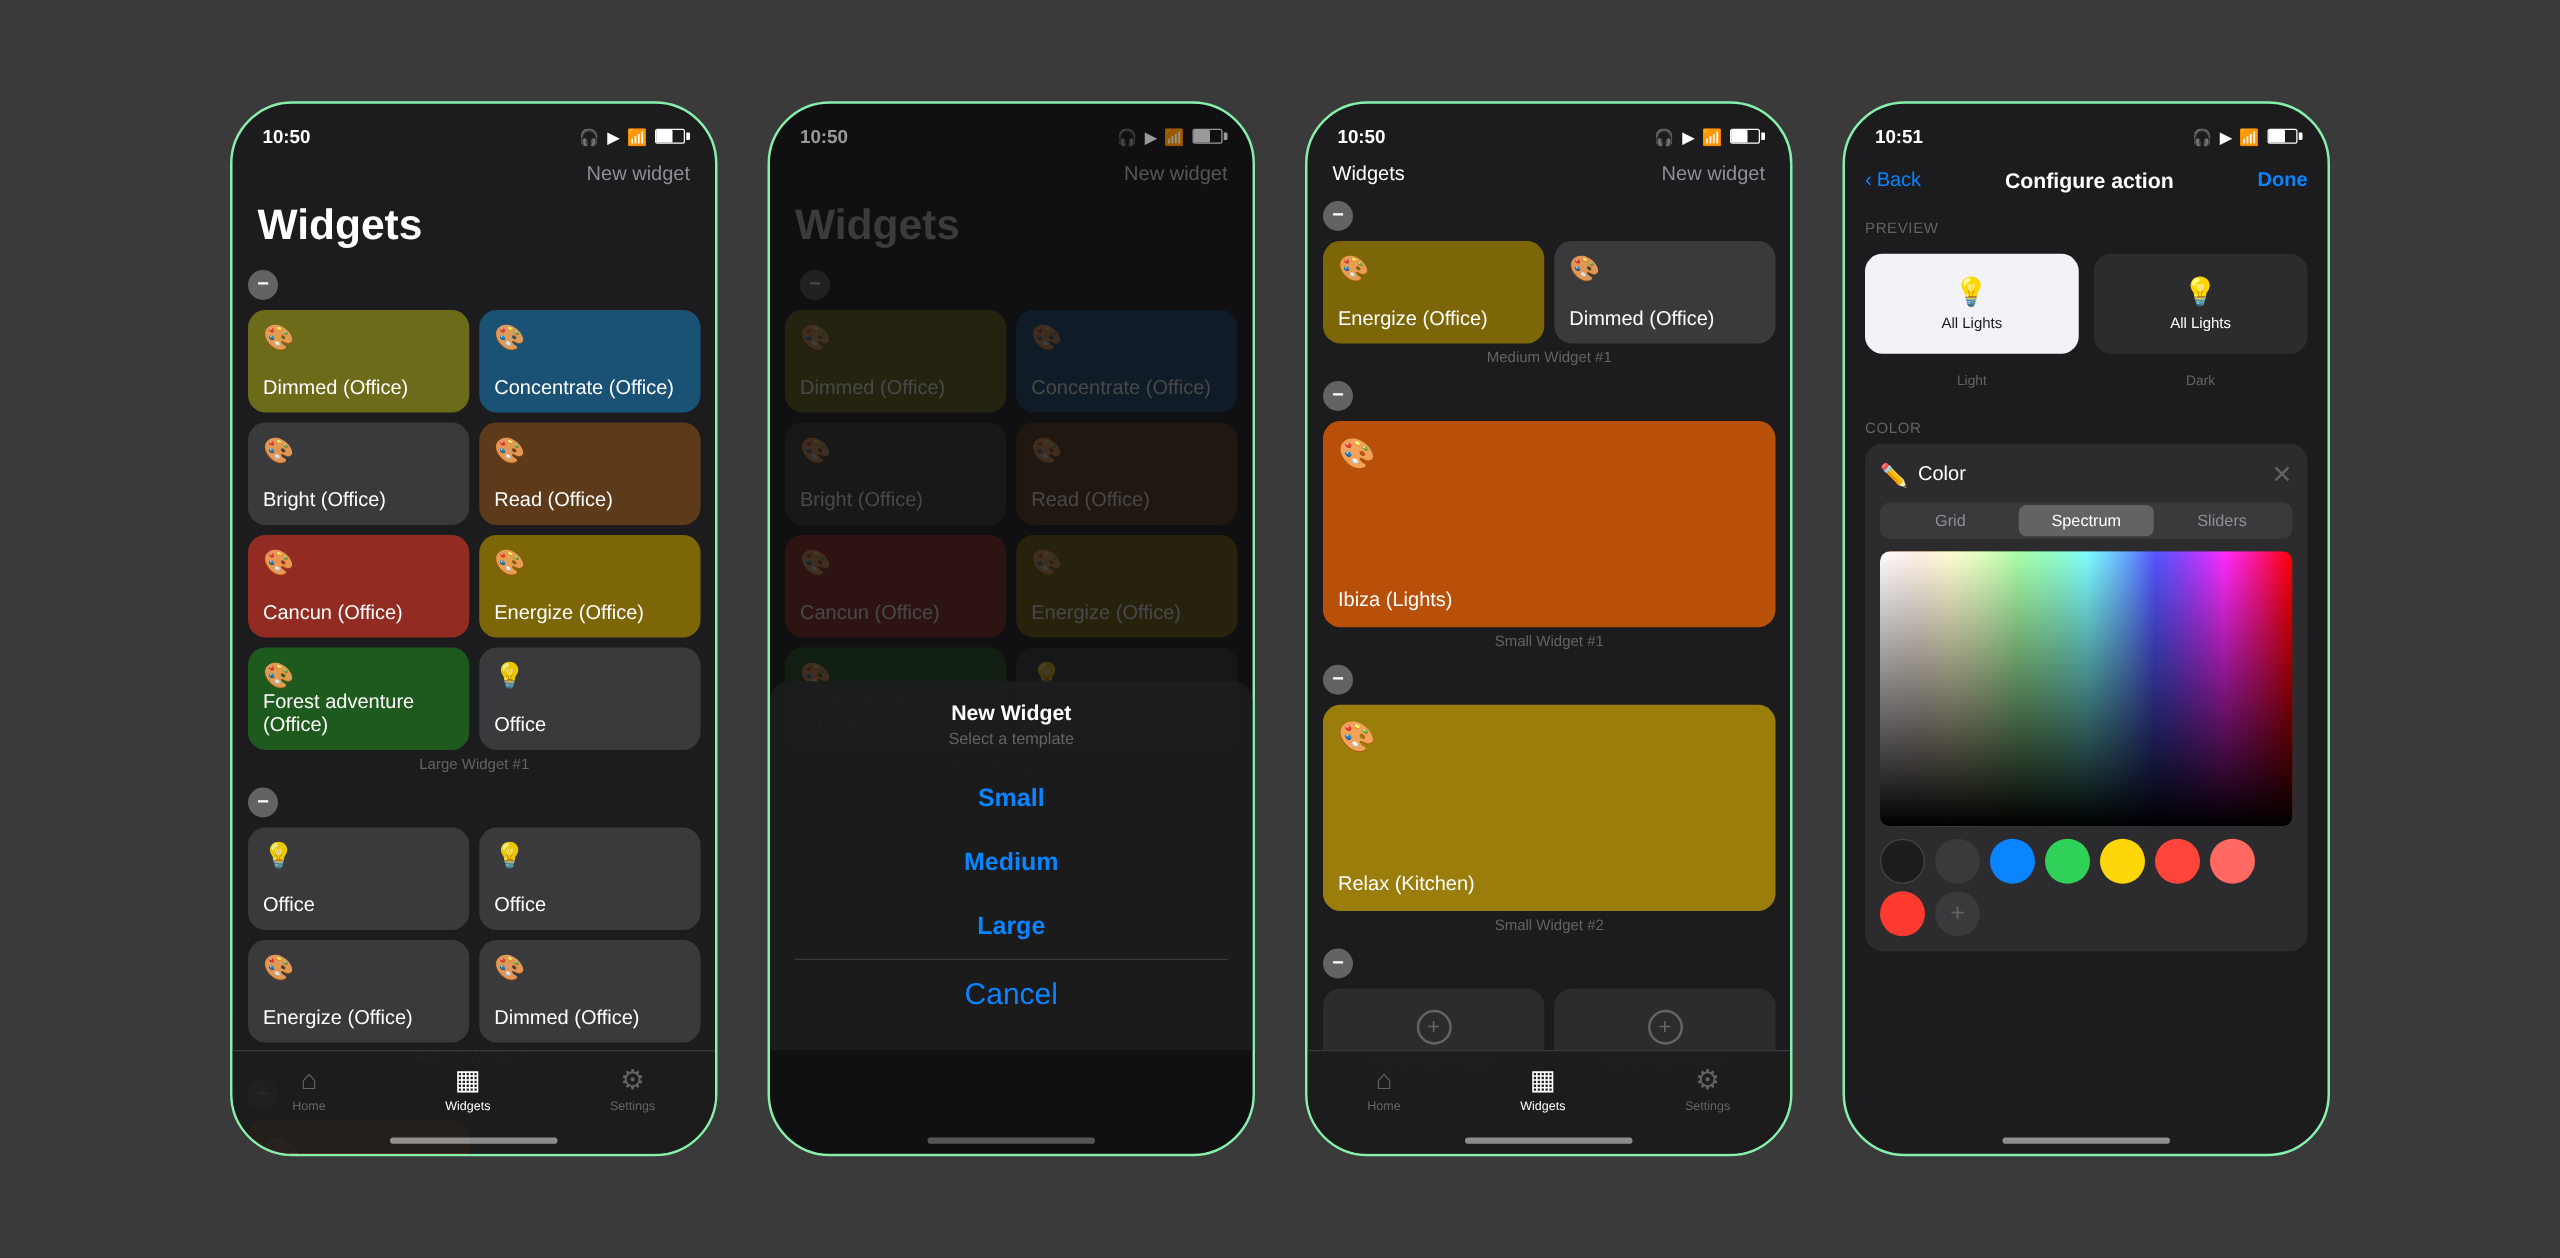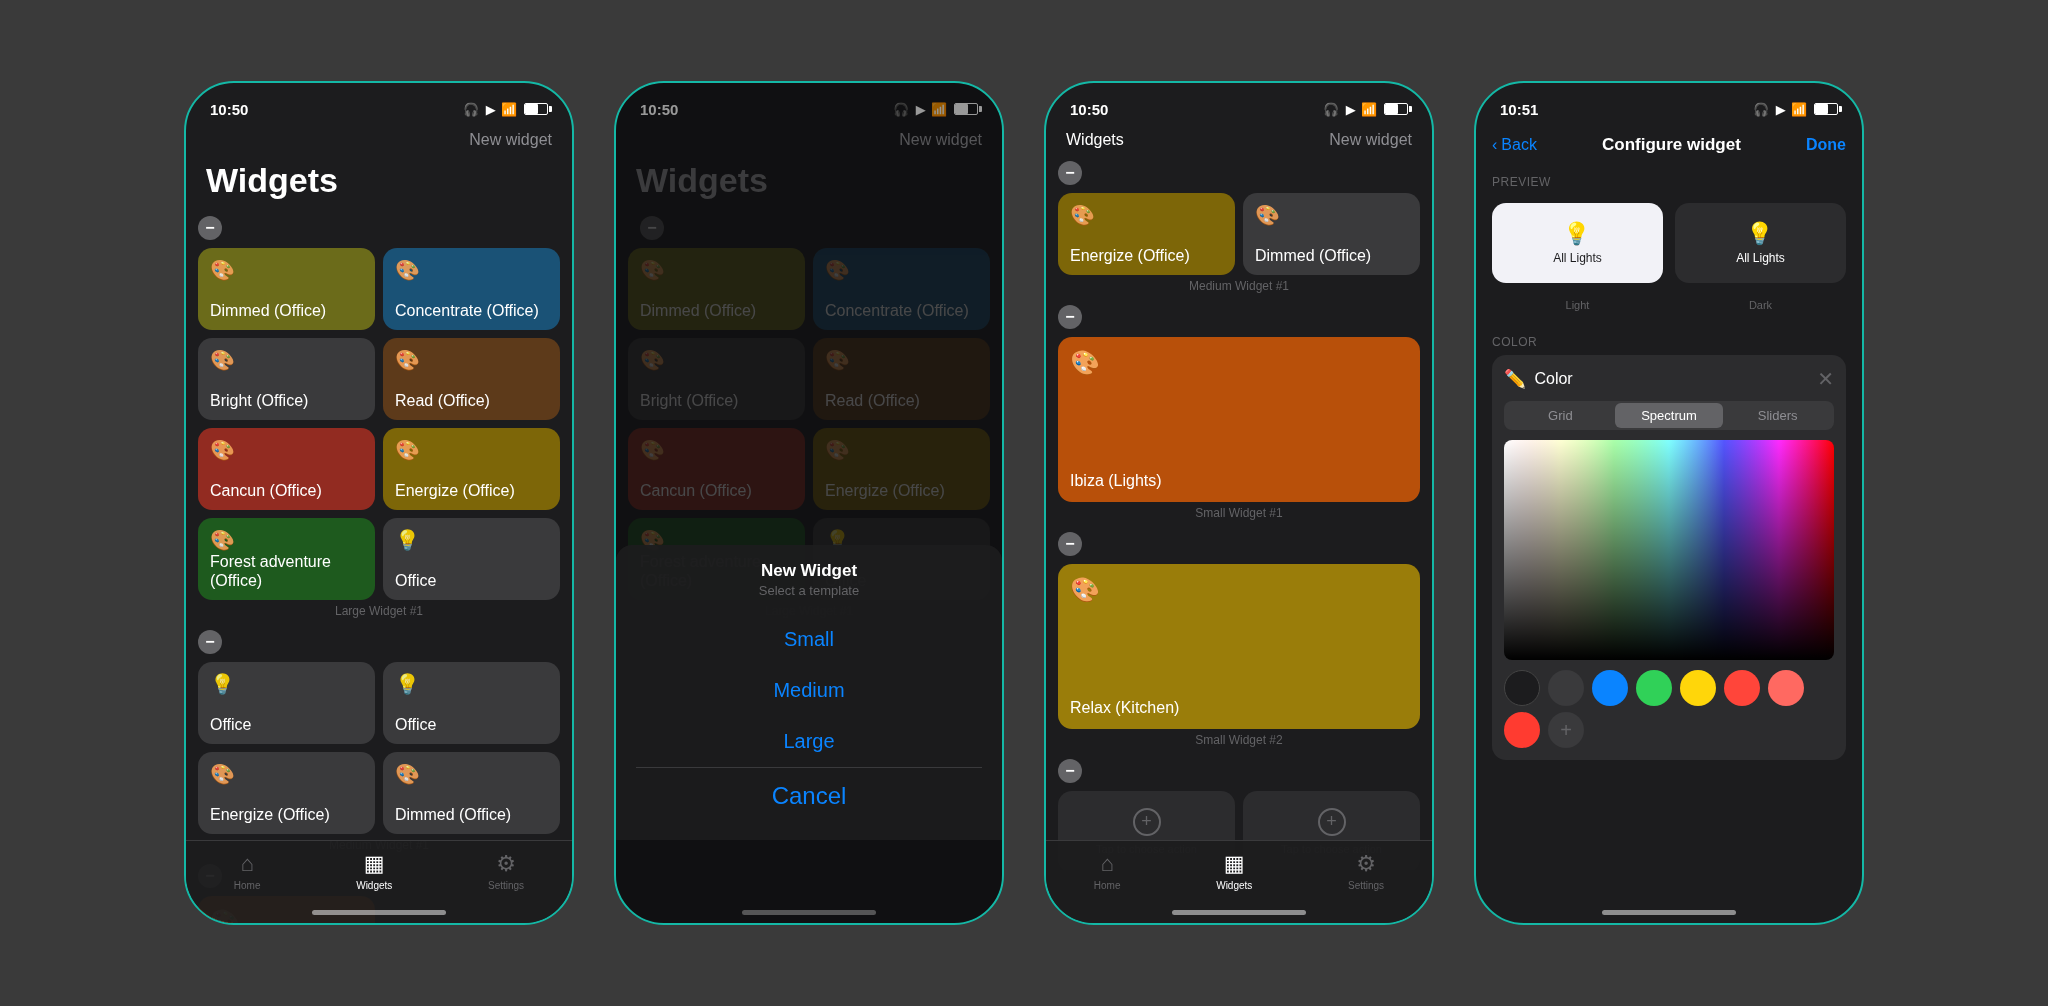--- a/index.html
+++ b/index.html
@@ -22,21 +22,21 @@
       height: 100%;
       background: #3a3a3a;
     }
     .phone {
       width: 390px;
       height: 844px;
       background: #1c1c1e;
       border-radius: 50px;
       overflow: hidden;
       position: relative;
-      border: 2px solid #14b8a6;
+      border: 2px solid #86efac;
       flex-shrink: 0;
       margin: 0 20px;
     }
     
     .status-bar {
       display: flex;
       justify-content: space-between;
       align-items: center;
       padding: 12px 24px 4px;
       height: 44px;
@@ -237,20 +237,21 @@
       color: #636366;
       font-size: 13px;
       margin-bottom: 16px;
     }
     .modal-option {
       text-align: center;
       color: #0a84ff;
       font-size: 20px;
       padding: 14px 0;
       cursor: pointer;
+      font-weight: bold;
     }
     .modal-cancel {
       text-align: center;
       color: #0a84ff;
       font-size: 24px;
       padding: 14px 0;
       border-top: 0.5px solid #3a3a3c;
       cursor: pointer;
     }
     .tap-action-btn {
@@ -759,21 +760,21 @@
         <div class="battery-icon">
             <div class="battery-fill"></div>
           </div>
       </div>
     </div>
     <div class="config-header">
       <div class="config-back">
         <span>‹</span>
         <span>Back</span>
       </div>
-      <span class="config-title">Configure widget</span>
+      <span class="config-title">Configure action</span>
       <span class="config-done">Done</span>
     </div>
     <div class="phone4-content">
       <div class="section-header-label">PREVIEW</div>
       <div class="preview-section">
         <div style="flex:1;">
           <div class="preview-card light">
             <span class="preview-icon">💡</span>
             <span class="preview-label">All Lights</span>
           </div>

